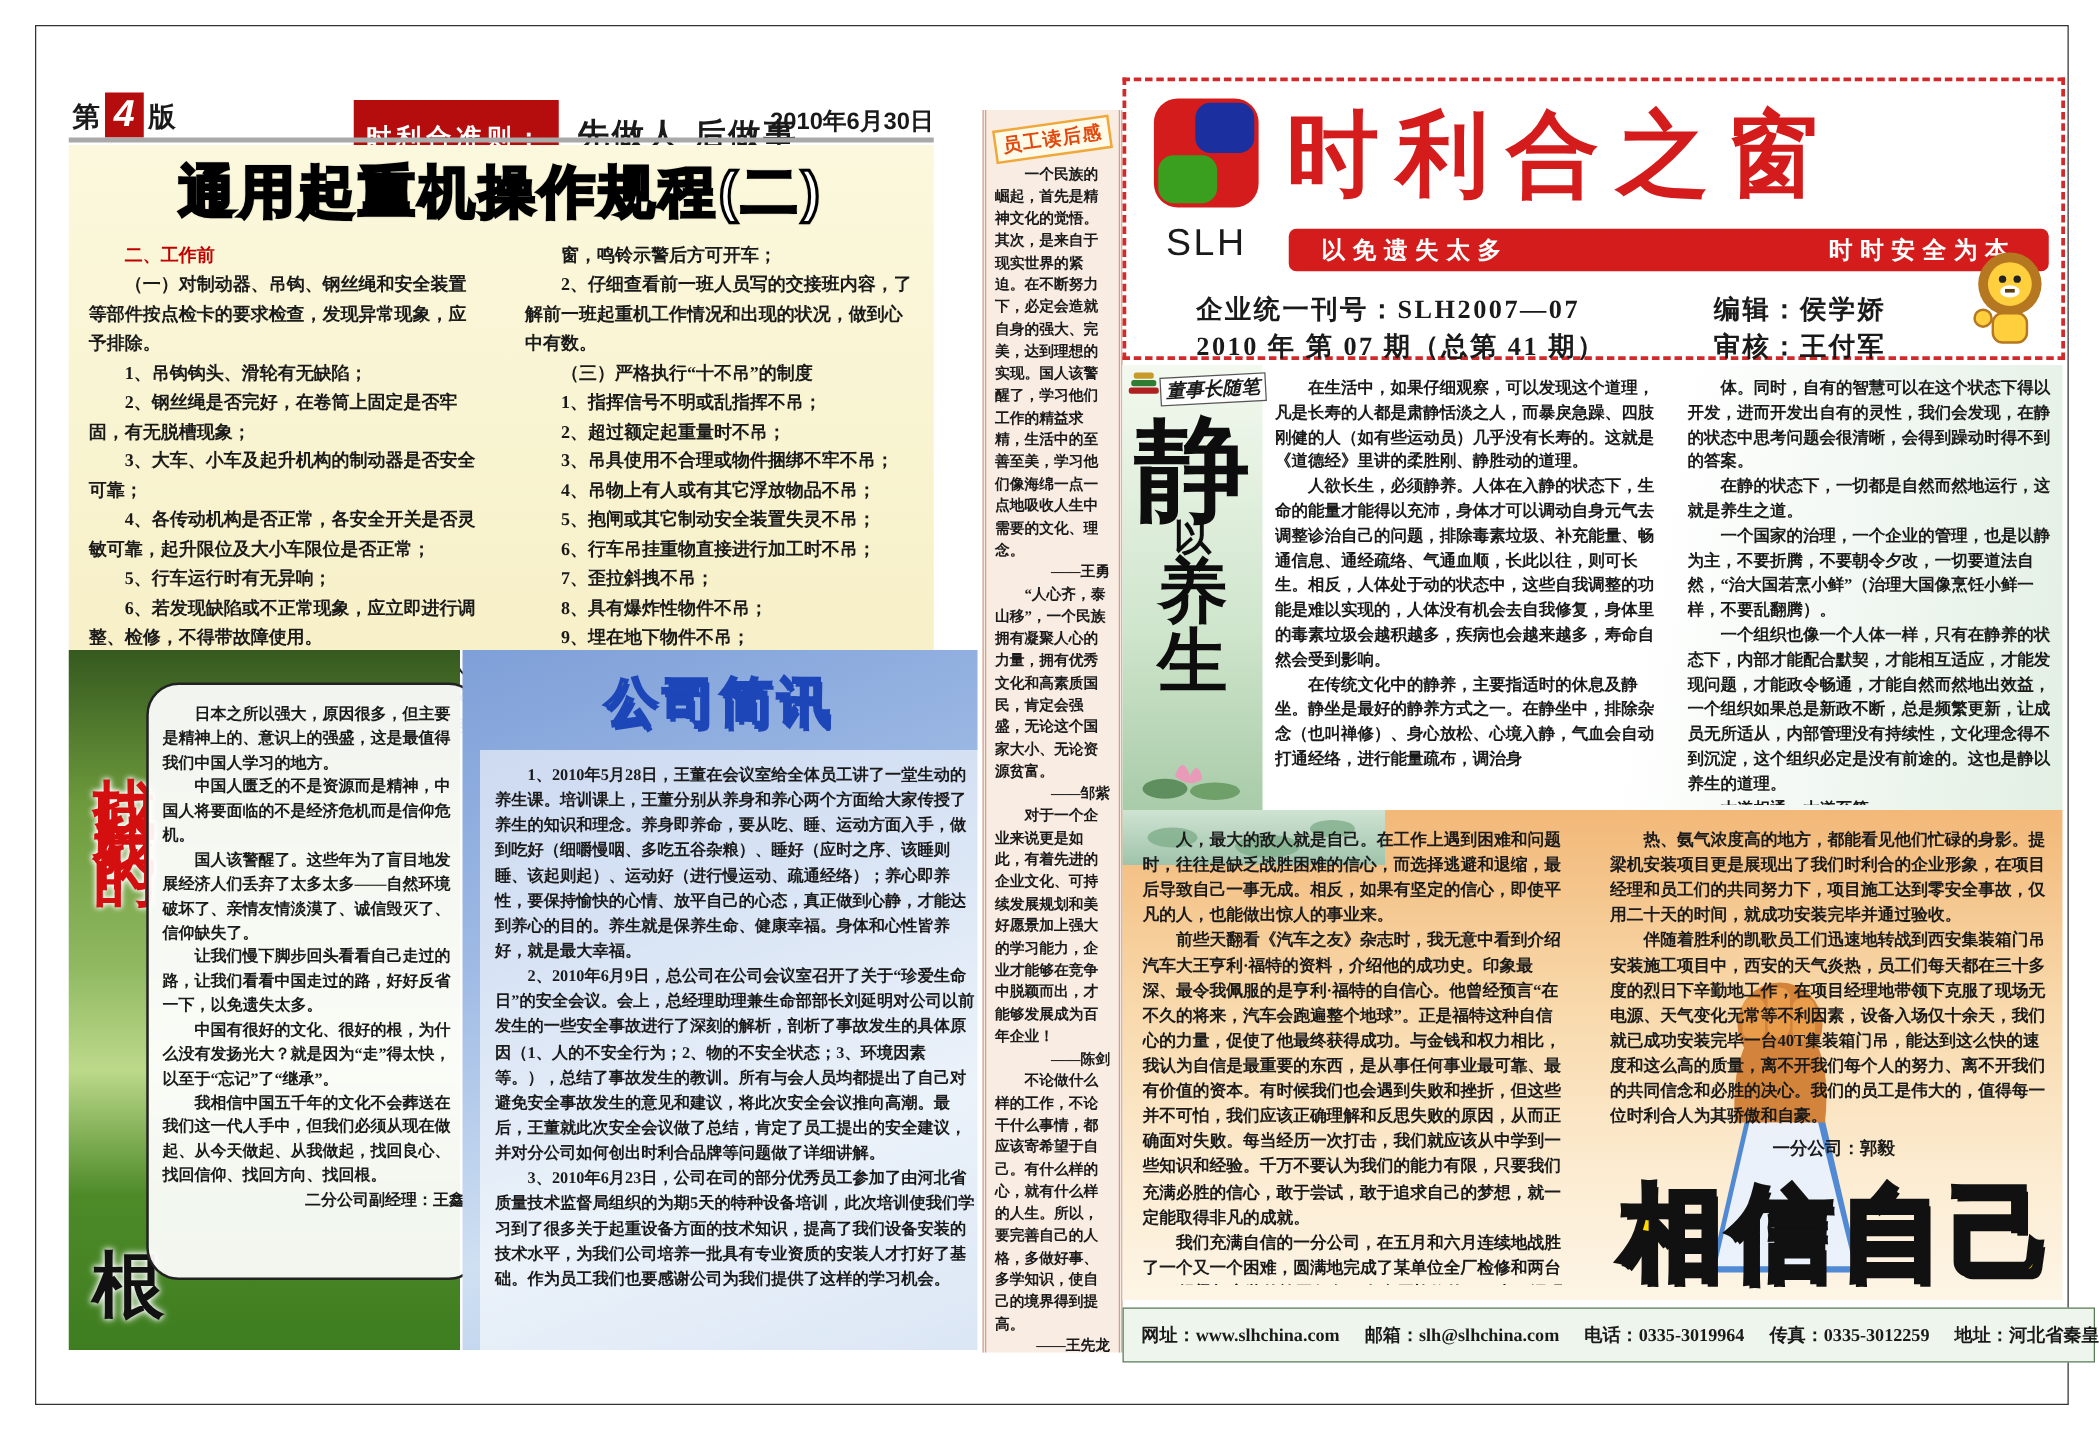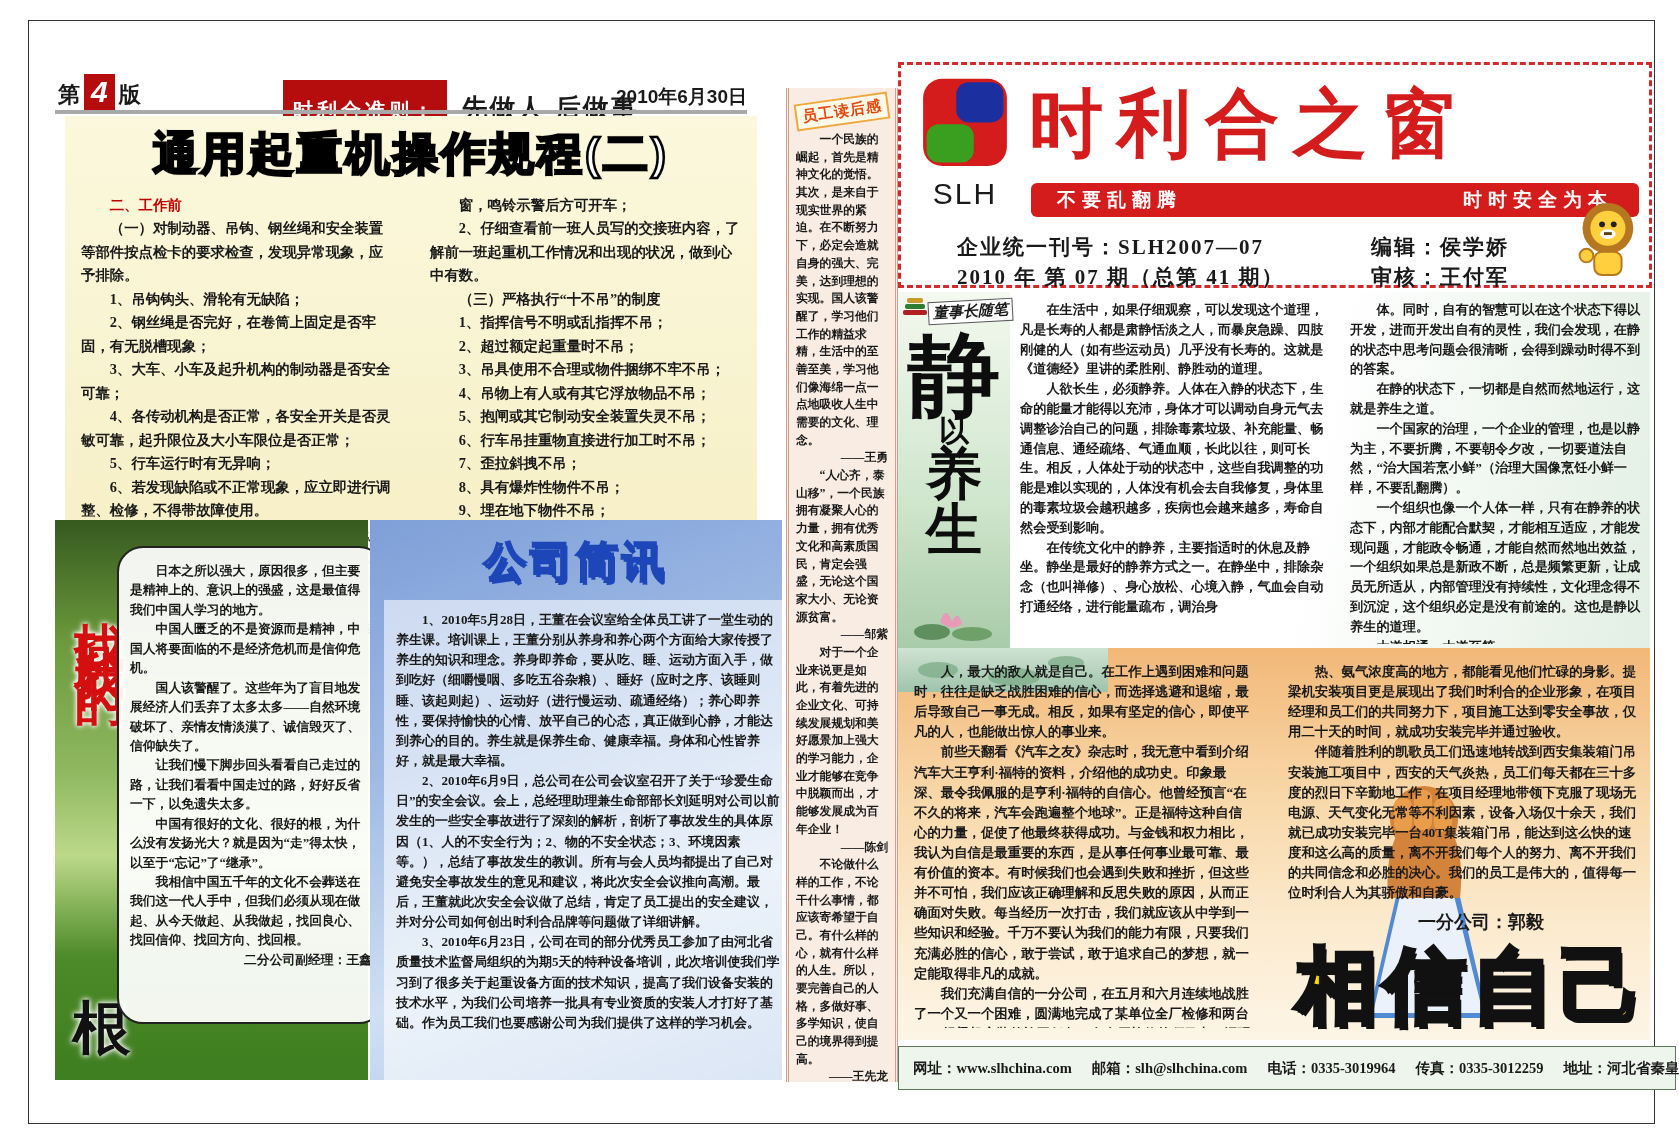--- a/index.html
+++ b/index.html
@@ -86,21 +86,21 @@
   <div class="abs hdr" style="left:58px;top:74px;font-size:22px;">
     <span>第</span><span class="pagebox">4</span><span>版</span>
   </div>
   <div class="abs hdr" style="left:283px;top:80px;">
     <span class="redtag">时利合准则：</span>
     <span style="font-size:26px;margin-left:10px;letter-spacing:2px;">先做人  后做事</span>
   </div>
   <div class="abs hdr" style="left:597px;top:84px;width:150px;text-align:right;font-size:19px;">2010年6月30日</div>
   <div class="abs rule" style="left:55px;top:110px;width:692px;height:4px;"></div>
 
-  <div class="abs ypanel" style="left:65px;top:116px;width:692px;height:404px;">
+  <div class="abs ypanel" style="left:55px;top:116px;width:692px;height:404px;">
     <div style="text-align:center;padding-top:8px;">
       <span class="bubble-title">通用起重机操作规程(二)</span>
     </div>
     <div class="artcols" style="margin-top:10px;">
       <div class="col">
         <p class="redhead" style="text-indent:2em;">二、工作前</p>
         <p>（一）对制动器、吊钩、钢丝绳和安全装置等部件按点检卡的要求检查，发现异常现象，应予排除。</p>
         <p>1、吊钩钩头、滑轮有无缺陷；</p>
         <p>2、钢丝绳是否完好，在卷筒上固定是否牢固，有无脱槽现象；</p>
         <p>3、大车、小车及起升机构的制动器是否安全可靠；</p>
@@ -175,21 +175,21 @@
     <div class="abs" style="left:16px;top:12px;width:96px;text-align:center;">
       <svg width="88" height="96" viewBox="0 0 100 110">
         <rect x="2" y="2" width="96" height="100" rx="22" fill="#d41c1c"></rect>
         <rect x="40" y="6" width="54" height="46" rx="14" fill="#1b2f9e"></rect>
         <rect x="6" y="54" width="54" height="44" rx="14" fill="#3a9e1f"></rect>
       </svg>
       <div class="slhword">SLH</div>
     </div>
     <div class="abs slh-title" style="left:128px;top:10px;">时利合之窗</div>
     <div class="abs slogan" style="left:130px;top:118px;width:556px;height:34px;">
-      <span>不要乱翻腾</span>
+      <span>以免遗失太多</span>
       <span>时时安全为本</span>
     </div>
     <div class="abs mastinfo" style="left:56px;top:168px;">企业统一刊号：SLH2007—07</div>
     <div class="abs mastinfo" style="left:56px;top:198px;">2010 年  第 07 期（总第 41 期）</div>
     <div class="abs mastinfo" style="left:470px;top:168px;">编辑：侯学娇</div>
     <div class="abs mastinfo" style="left:470px;top:198px;">审核：王付军</div>
     <div class="abs" style="right:6px;bottom:0px;">
       <svg width="78" height="86" viewBox="0 0 80 88">
         <circle cx="44" cy="34" r="26" fill="#b5771f"></circle>
         <circle cx="44" cy="34" r="18" fill="#ffcf3e"></circle>
@@ -262,21 +262,21 @@
     </div>
     <div class="abs ocol" style="left:16px;top:14px;width:338px;height:366px;">
       <p>人，最大的敌人就是自己。在工作上遇到困难和问题时，往往是缺乏战胜困难的信心，而选择逃避和退缩，最后导致自己一事无成。相反，如果有坚定的信心，即使平凡的人，也能做出惊人的事业来。</p>
       <p>前些天翻看《汽车之友》杂志时，我无意中看到介绍汽车大王亨利·福特的资料，介绍他的成功史。印象最深、最令我佩服的是亨利·福特的自信心。他曾经预言“在不久的将来，汽车会跑遍整个地球”。正是福特这种自信心的力量，促使了他最终获得成功。与金钱和权力相比，我认为自信是最重要的东西，是从事任何事业最可靠、最有价值的资本。有时候我们也会遇到失败和挫折，但这些并不可怕，我们应该正确理解和反思失败的原因，从而正确面对失败。每当经历一次打击，我们就应该从中学到一些知识和经验。千万不要认为我们的能力有限，只要我们充满必胜的信心，敢于尝试，敢于追求自己的梦想，就一定能取得非凡的成就。</p>
       <p>我们充满自信的一分公司，在五月和六月连续地战胜了一个又一个困难，圆满地完成了某单位全厂检修和两台450T提梁机安装的施工任务。在全厂检修的项目中，涌现出很多吃苦耐劳、能征善战的新员工，凡是空间狭窄、环境闷</p>
     </div>
     <div class="abs ocol" style="left:390px;top:14px;width:350px;height:246px;">
       <p>热、氨气浓度高的地方，都能看见他们忙碌的身影。提梁机安装项目更是展现出了我们时利合的企业形象，在项目经理和员工们的共同努力下，项目施工达到零安全事故，仅用二十天的时间，就成功安装完毕并通过验收。</p>
       <p>伴随着胜利的凯歌员工们迅速地转战到西安集装箱门吊安装施工项目中，西安的天气炎热，员工们每天都在三十多度的烈日下辛勤地工作，在项目经理地带领下克服了现场无电源、天气变化无常等不利因素，设备入场仅十余天，我们就已成功安装完毕一台40T集装箱门吊，能达到这么快的速度和这么高的质量，离不开我们每个人的努力、离不开我们的共同信念和必胜的决心。我们的员工是伟大的，值得每一位时利合人为其骄傲和自豪。</p>
     </div>
-    <div class="abs" style="left:520px;top:262px;width:220px;text-align:left;font-size:18px;font-weight:700;">一分公司：郭毅</div>
+    <div class="abs" style="left:520px;top:262px;width:220px;text-align:left;font-size:14px;font-weight:700;">一分公司：郭毅</div>
     <div class="abs" style="left:340px;top:284px;width:410px;text-align:right;">
       <span class="believe-title">相信自己</span>
     </div>
   </div>
 
   <div class="abs foot" style="left:898px;top:1046px;width:748px;height:42px;">
     <span>网址：www.slhchina.com</span>
     <span>邮箱：slh@slhchina.com</span>
     <span>电话：0335-3019964</span>
     <span>传真：0335-3012259</span>

